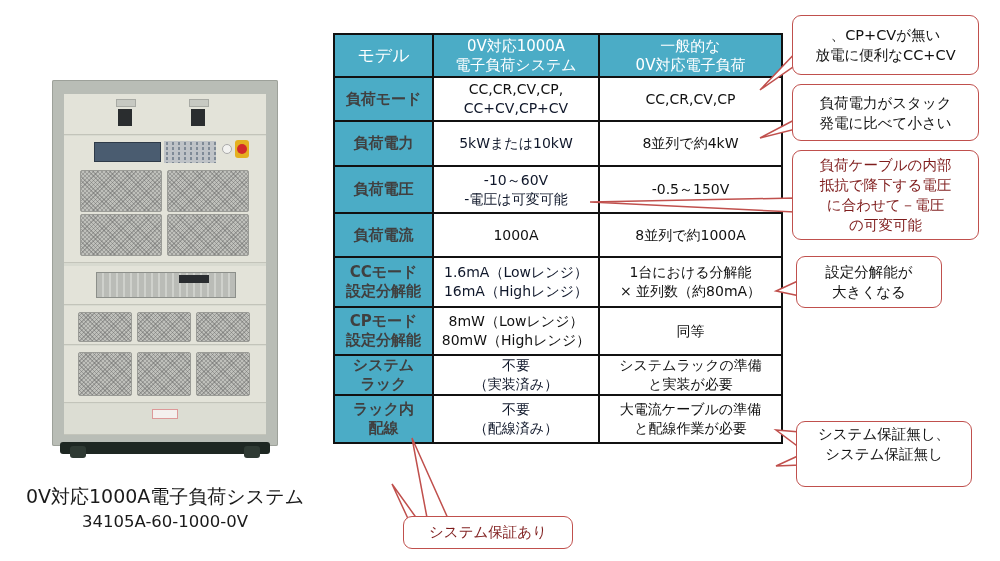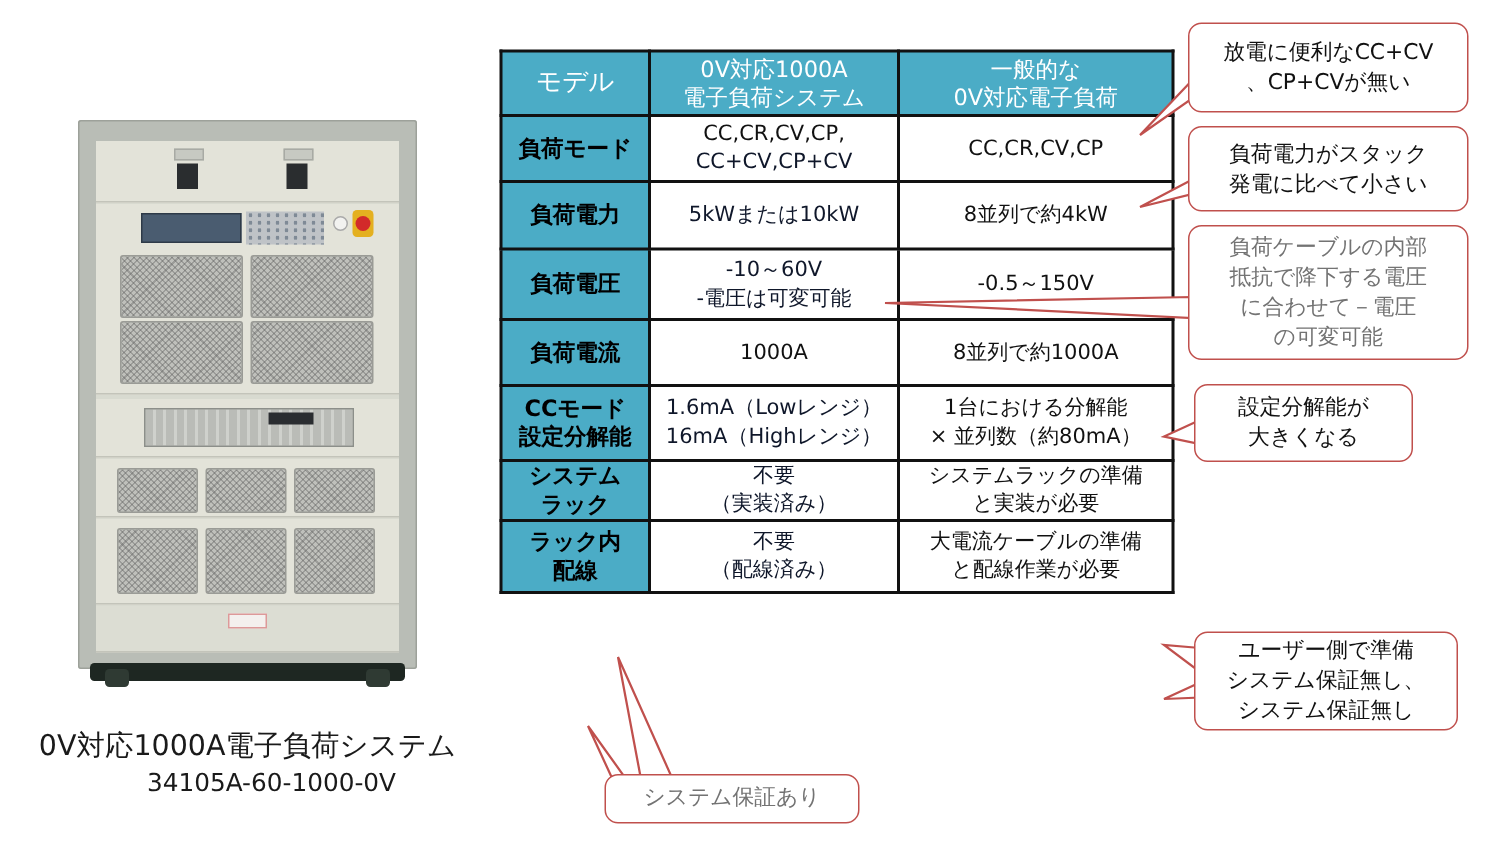--- a/index.html
+++ b/index.html
@@ -25,36 +25,36 @@
           background-image: repeating-linear-gradient(45deg, rgba(90,90,90,.35) 0 1px, transparent 1px 3px),
                             repeating-linear-gradient(-45deg, rgba(90,90,90,.35) 0 1px, transparent 1px 3px);
           border:1px solid #9a9b96; border-radius:2px; }
   .psu { position:absolute; left:32px; top:6px; width:138px; height:24px; background:#cfd1cc; border:1px solid #8c8f8a;
          background-image: repeating-linear-gradient(90deg, #babcb7 0 5px, #cfd1cc 5px 7px); }
   .psu-disp { position:absolute; left:82px; top:2px; width:30px; height:8px; background:#2a2d30; }
   .wheel { position:absolute; bottom:0; width:16px; height:12px; background:#2f3a33; border-radius:3px; }
   .base-shadow { position:absolute; left:8px; top:362px; width:210px; height:12px; background:#1e2722; border-radius:3px; }
 
   .caption1 { position:absolute; left:0; width:330px; top:484px; text-align:center; font-size:19px; color:#1a1a1a; }
-  .caption2 { position:absolute; left:0; width:330px; top:512px; text-align:center; font-size:16.5px; color:#1a1a1a;margin-left:16px; }
+  .caption2 { position:absolute; left:0; width:330px; top:512px; text-align:center; font-size:16.5px; color:#1a1a1a; }
 
   
   table.cmp { position:absolute; left:333px; top:33px; border-collapse:collapse; table-layout:fixed; }
   table.cmp td, table.cmp th { border:2px solid #111; padding:0 2px; text-align:center; vertical-align:middle;
                                font-size:14px; line-height:19px; }
   table.cmp th { background:#4bacc6; color:#ffffff; font-weight:normal; font-size:17px; }
-  table.cmp .rowhead { background:#4bacc6; color:#000000; font-weight:bold; font-size:15px; }
+  table.cmp .rowhead { background:#4bacc6; color:#404040; font-weight:bold; font-size:15px; }
   table.cmp .hdr-col { font-weight:normal; font-size:15px; }
   .red { color:#0f172a; }
   .line { display:block; white-space:nowrap; }
 
   
   .callout { position:absolute; background:#fff; border:1.5px solid #c0504d; border-radius:9px;
              text-align:center; font-size:14.5px; line-height:20px; box-sizing:border-box; }
-  .callout.redtext { color:#737373; }
+  .callout.redtext { color:#7f1d1d; }
   svg.pointers { position:absolute; left:0; top:0; width:1000px; height:561px; pointer-events:none; }
 </style>
 </head>
 <body>
 
 <div class="rack">
   <div class="rack-frame"></div>
   <div class="rack-inner">
     <div class="panel" style="top:0;height:40px;">
       <div class="breaker-label" style="left:52px;"></div>
@@ -179,20 +179,33 @@
       <span class="line red">1.6mA（Lowレンジ）</span>
       <span class="line red">16mA（Highレンジ）</span>
     </td>
     <td>
       <span class="line">1台における分解能</span>
       <span class="line">× 並列数（約80mA）</span>
     </td>
   </tr>
 
 
+  <tr style="height:48px">
+    <td class="rowhead">
+      <span class="line">CPモード</span>
+      <span class="line">設定分解能</span>
+    </td>
+    <td>
+      <span class="line">8mW（Lowレンジ）</span>
+      <span class="line">80mW（Highレンジ）</span>
+    </td>
+    <td>
+          <span class="line">同等</span>
+        </td>
+  </tr>
 
   <tr style="height:36px">
     <td class="rowhead">
       <span class="line">システム</span>
       <span class="line">ラック</span>
     </td>
     <td>
       <span class="line red">不要</span>
       <span class="line red">（実装済み）</span>
     </td>
@@ -232,37 +245,36 @@
 
     <polygon points="800,432 776,430 800,448"></polygon>
     <polygon points="800,455 776,466 800,465"></polygon>
 
     <polygon points="428,523 412,438 450,523"></polygon>
     <polygon points="410,523 392,484 420,523"></polygon>
   </g>
 </svg>
 
 <div class="callout" style="left:792px;top:15px;width:187px;height:60px;padding-top:9px;">
+  <span class="line">、CP+CVが無い</span>
   <span class="line">放電に便利なCC+CV</span>
-  <span class="line">、CP+CVが無い</span>
 </div>
 <div class="callout" style="left:792px;top:84px;width:187px;height:57px;padding-top:8px;">
   <span class="line">負荷電力がスタック</span>
   <span class="line">発電に比べて小さい</span>
 </div>
 <div class="callout redtext" style="left:792px;top:150px;width:187px;height:90px;padding-top:4px;">
   <span class="line">負荷ケーブルの内部</span>
   <span class="line">抵抗で降下する電圧</span>
   <span class="line">に合わせて－電圧</span>
   <span class="line">の可変可能</span>
 </div>
 <div class="callout" style="left:796px;top:256px;width:146px;height:52px;padding-top:5px;">
   <span class="line">設定分解能が</span>
   <span class="line">大きくなる</span>
 </div>
 <div class="callout" style="left:796px;top:421px;width:176px;height:66px;padding-top:2px;">
-  <span class="line">ユーザー側で準備</span>
   <span class="line">システム保証無し、</span>
   <span class="line">システム保証無し</span>
 </div>
 <div class="callout redtext" style="left:403px;top:516px;width:170px;height:33px;padding-top:5px;">
   <span class="line">システム保証あり</span>
 </div>
 
 </body></html>

